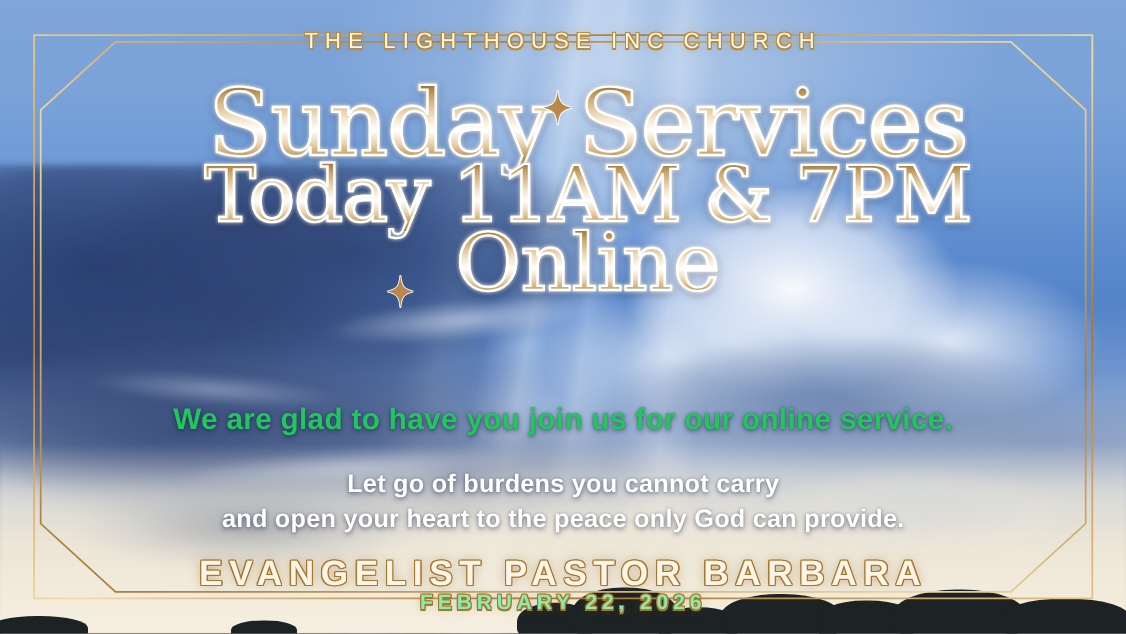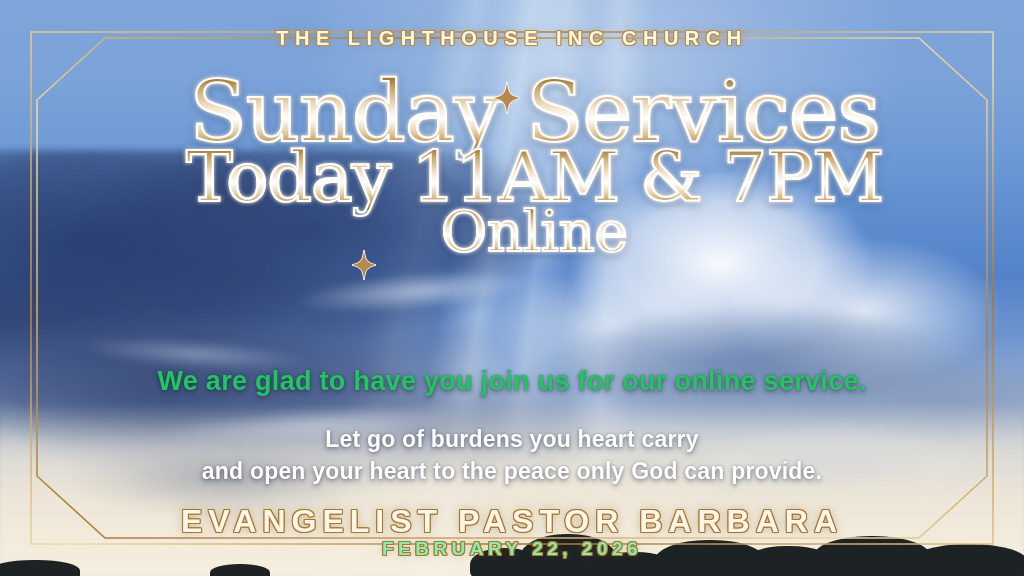--- a/index.html
+++ b/index.html
@@ -131,21 +131,21 @@
   .frame { position:absolute; inset:0; pointer-events:none; }
   .frame svg { display:block; width:1024px; height:576px; }
 
   
   .content {
     position:absolute; inset:0; text-align:center;
   }
 
   .eyebrow {
     position:absolute; top:27px; left:0; right:0;
-    font-size:20px; font-weight:bold; letter-spacing:6.5px;
+    font-size:20px; font-weight:normal; letter-spacing:6.5px;
     color:#fdf7ea;
     -webkit-text-stroke:0px;
     text-shadow:
       1px 0 0 #b98c3e, -1px 0 0 #b98c3e, 0 1px 0 #b98c3e, 0 -1px 0 #b98c3e,
       1px 1px 0 #b98c3e, -1px -1px 0 #b98c3e, 1px -1px 0 #b98c3e, -1px 1px 0 #b98c3e,
       0 0 9px rgba(170,120,48,.55);
   }
 
   .headline-wrap {
     position:absolute; top:74px; left:0; right:0;padding-left:45px;
@@ -157,21 +157,21 @@
     color:transparent;
     background:linear-gradient(180deg,#8a6326 0%, #c9a468 18%, #f4e6cd 44%, #ffffff 58%, #e8d2ab 74%, #b88d4c 92%, #8e6729 100%);
     -webkit-background-clip:text; background-clip:text;
     -webkit-text-stroke:2.2px #ffffff;
     paint-order:stroke fill;
     filter:drop-shadow(0 0 2px rgba(255,255,255,.85)) drop-shadow(0 2px 4px rgba(30,40,70,.35));
     line-height:.92;
   }
   .hl1 { font-size:84px; letter-spacing:-1px; }
   .hl2 { font-size:70px; letter-spacing:-1px; margin-top:-6px; }
-  .hl3 { font-size:56px; letter-spacing:0px; margin-top:-4px; }
+  .hl3 { font-size:72px; letter-spacing:0px; margin-top:-4px; }
 
   .sparkle { position:absolute; pointer-events:none; }
   .sparkle svg { display:block; }
 
   .welcome {
     position:absolute; top:366px; left:0; right:0;
     font-size:27px; font-weight:bold; color:#22c55e;
     letter-spacing:.3px;
     text-shadow:0 2px 5px rgba(20,30,60,.55), 0 0 2px rgba(20,30,60,.35);
   }
@@ -278,21 +278,21 @@
       <div class="sparkle" style="left:352px; top:176px;">
         <svg width="24" height="30" viewBox="0 0 24 30">
           <path d="M12 0 C13 9.8 14.4 12.8 24 15 C14.4 17.2 13 20.2 12 30 C11 20.2 9.6 17.2 0 15 C9.6 12.8 11 9.8 12 0 Z" fill="#b8894a" stroke="#ffffff" stroke-width="1.5" paint-order="stroke fill"></path>
         </svg>
       </div>
     </div>
 
     <div class="welcome">We are glad to have you join us for our online service.</div>
 
     <div class="msg">
-      <div>Let go of burdens you heart carry</div>
+      <div>Let go of burdens you cannot carry</div>
       <div>and open your heart to the peace only God can provide.</div>
     </div>
 
     <div class="pastor">EVANGELIST PASTOR BARBARA</div>
 
     <div class="datetext">FEBRUARY 22, 2026</div>
 
   </div>
 </div>
 

